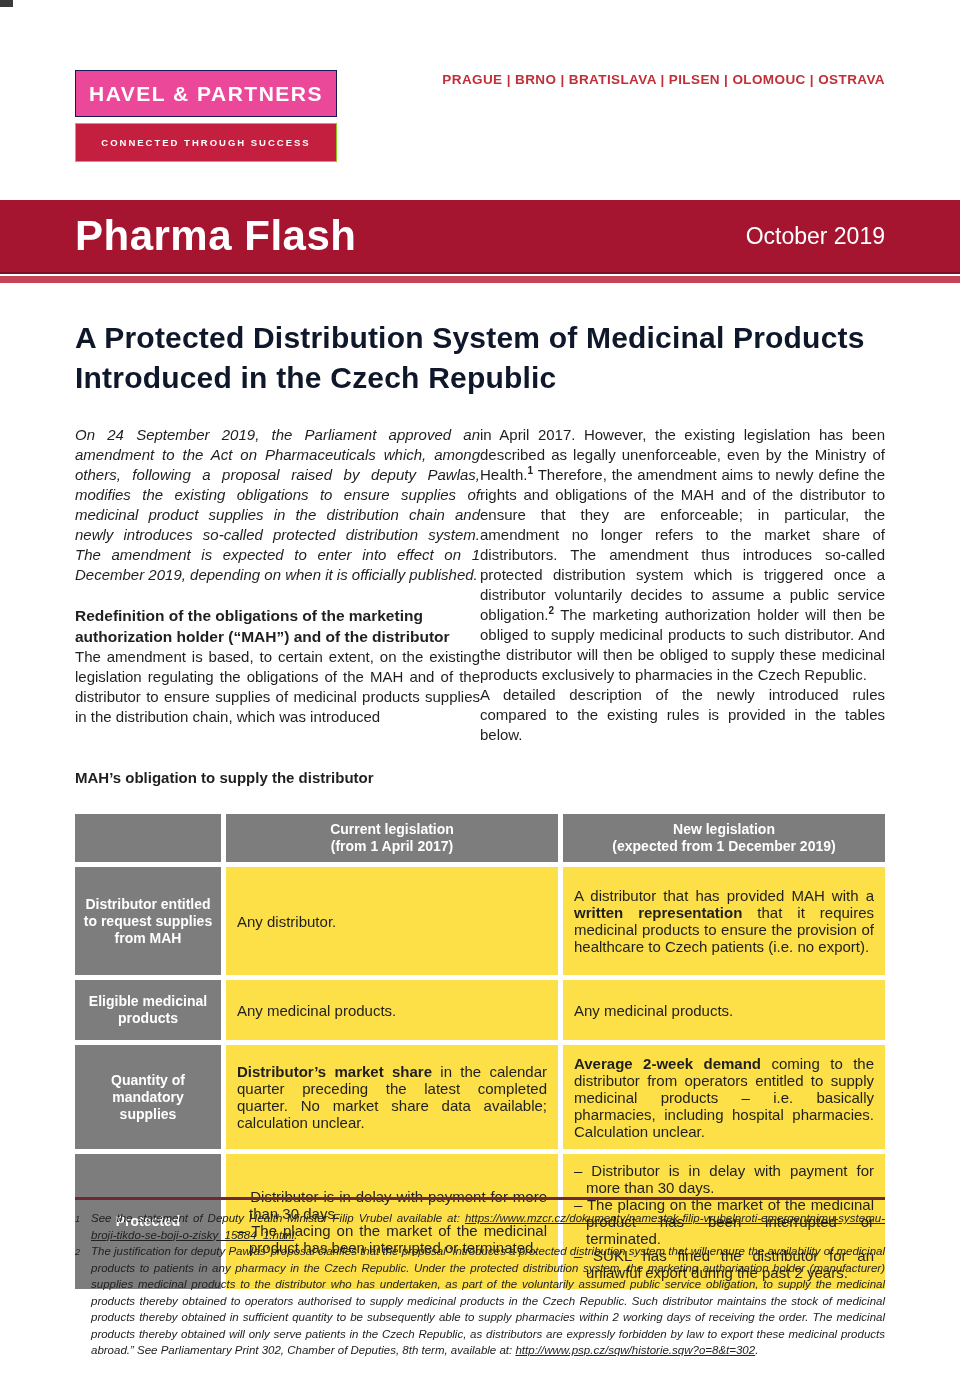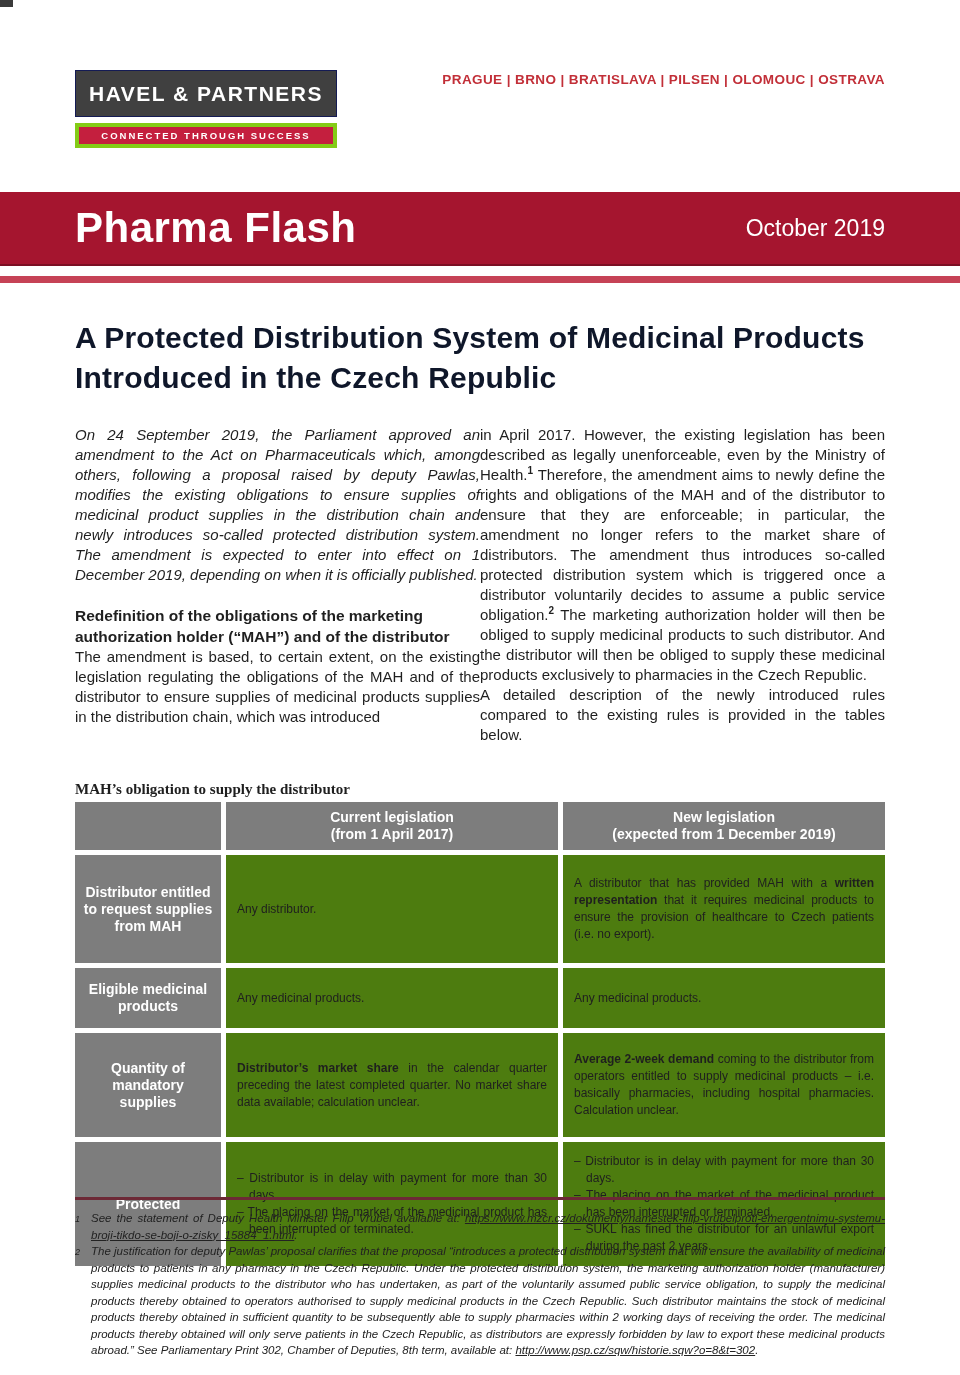--- a/index.html
+++ b/index.html
@@ -8,69 +8,69 @@
     width:960px; height:1375px; position:relative;
     font-family:"Liberation Sans", sans-serif;
     color:#1f1f1f; overflow:hidden;
   }
   .corner-mark { position:absolute; left:0; top:0; width:13px; height:7px; background:#3a3a3a; }
 
   
   .header { position:absolute; left:75px; right:75px; top:70px; display:flex; justify-content:space-between; align-items:flex-start; }
   .logo-block { width:262px; }
   .logo-main {
-    background:#404040; color:#ffffff; height:47px;
+    background:#ec4899; color:#ffffff; height:47px;
     display:flex; align-items:center; justify-content:center;
     font-size:21px; font-weight:700; letter-spacing:1.5px;
     border:1px solid #141b54;
   }
   .logo-ribbon {
-    margin-top:6px; background:#c41f3e; color:#ffffff; height:25px;
+    margin-top:6px; background:#c41f3e; color:#ffffff; height:39px;
     display:flex; align-items:center; justify-content:center;
     font-size:9.5px; font-weight:700; letter-spacing:2px;
-    border:4px solid #84cc16;
+    border:1px solid #84cc16;
   }
   .cities { color:#c22f38; font-size:13.5px; font-weight:600; letter-spacing:0.4px; padding-top:2px; }
 
   
   .banner {
-    position:absolute; left:0; right:0; top:192px; height:74px;
+    position:absolute; left:0; right:0; top:200px; height:74px;
     background:#a5152f; color:#ffffff;
     display:flex; align-items:center; justify-content:space-between;
     padding:0 75px;
     border-bottom:2px solid #7c0f23;
   }
   .banner-stripe { position:absolute; left:0; right:0; top:276px; height:7px; background:#c64256; }
   .banner-title { font-size:42px; font-weight:600; letter-spacing:0.5px; }
   .banner-date { font-size:23px; font-weight:400; }
 
   
   .content { position:absolute; left:75px; right:75px; top:318px; }
   .page-title { font-size:30px; font-weight:700; line-height:40px; color:#0f172a; letter-spacing:0.2px; }
   .columns { display:flex; margin-top:27px; }
   .col { flex:1; font-size:15px; line-height:20px; text-align:justify; }
   .lead { font-style:italic; }
   .sec-heading { font-weight:700; font-size:15.5px; line-height:21px; margin-top:20px; text-align:left; }
   .col p + p { }
   sup.ref { font-size:10px; vertical-align:super; line-height:0; font-weight:700; }
 
-  .table-heading { font-weight:700; font-size:15px; margin-top:36px;font-family:Liberation Serif, serif; }
+  .table-heading { font-weight:700; font-size:15px; margin-top:24px; }
 
   
-  .cmp-table { margin-top:4px; display:grid; grid-template-columns:146px 332px 322px; gap:5px; }
+  .cmp-table { margin-top:28px; display:grid; grid-template-columns:146px 332px 322px; gap:5px; }
   .cell { display:flex; align-items:center; }
   .cell-head {
     background:#7d7d7d; color:#ffffff; font-weight:700; font-size:14px; line-height:17px;
     flex-direction:column; justify-content:center; text-align:center; min-height:48px; padding:4px 6px;
   }
   .cell-label {
     background:#7d7d7d; color:#ffffff; font-weight:700; font-size:14px; line-height:17px;
     justify-content:center; text-align:center; padding:6px 8px;
   }
-  .cell-body { background:#4d7c0f; padding:8px 11px; font-size:12px; line-height:17px; }
+  .cell-body { background:#fde047; padding:8px 11px; font-size:15px; line-height:17px; }
   .cell-body .inner { text-align:justify; width:100%; }
   .r1 { min-height:108px; } .r2 { min-height:60px; } .r3 { min-height:104px; } .r4 { min-height:124px; }
   .b { font-weight:700; }
   .dash-item { padding-left:12px; text-indent:-12px; text-align:justify; }
 
   
   .foot-rule { position:absolute; left:75px; right:75px; top:1197px; height:3px; background:#6d2936; }
   .footnotes { position:absolute; left:75px; right:75px; top:1210px; font-size:11.5px; line-height:16.5px; font-style:italic; color:#222; }
   .footnote { display:flex; gap:6px; }
   .fn-marker { flex:0 0 10px; font-size:9px; padding-top:1px; font-style:italic; }

